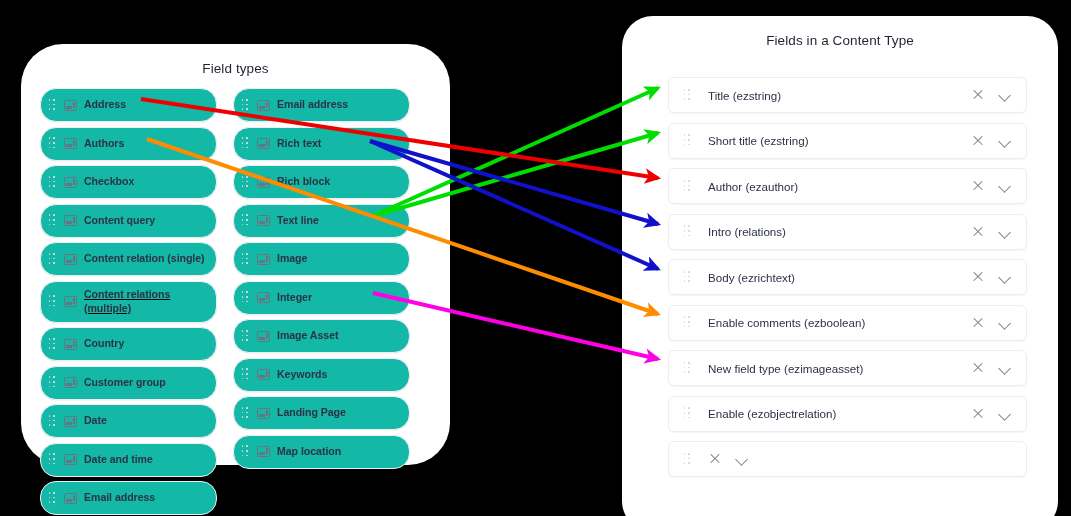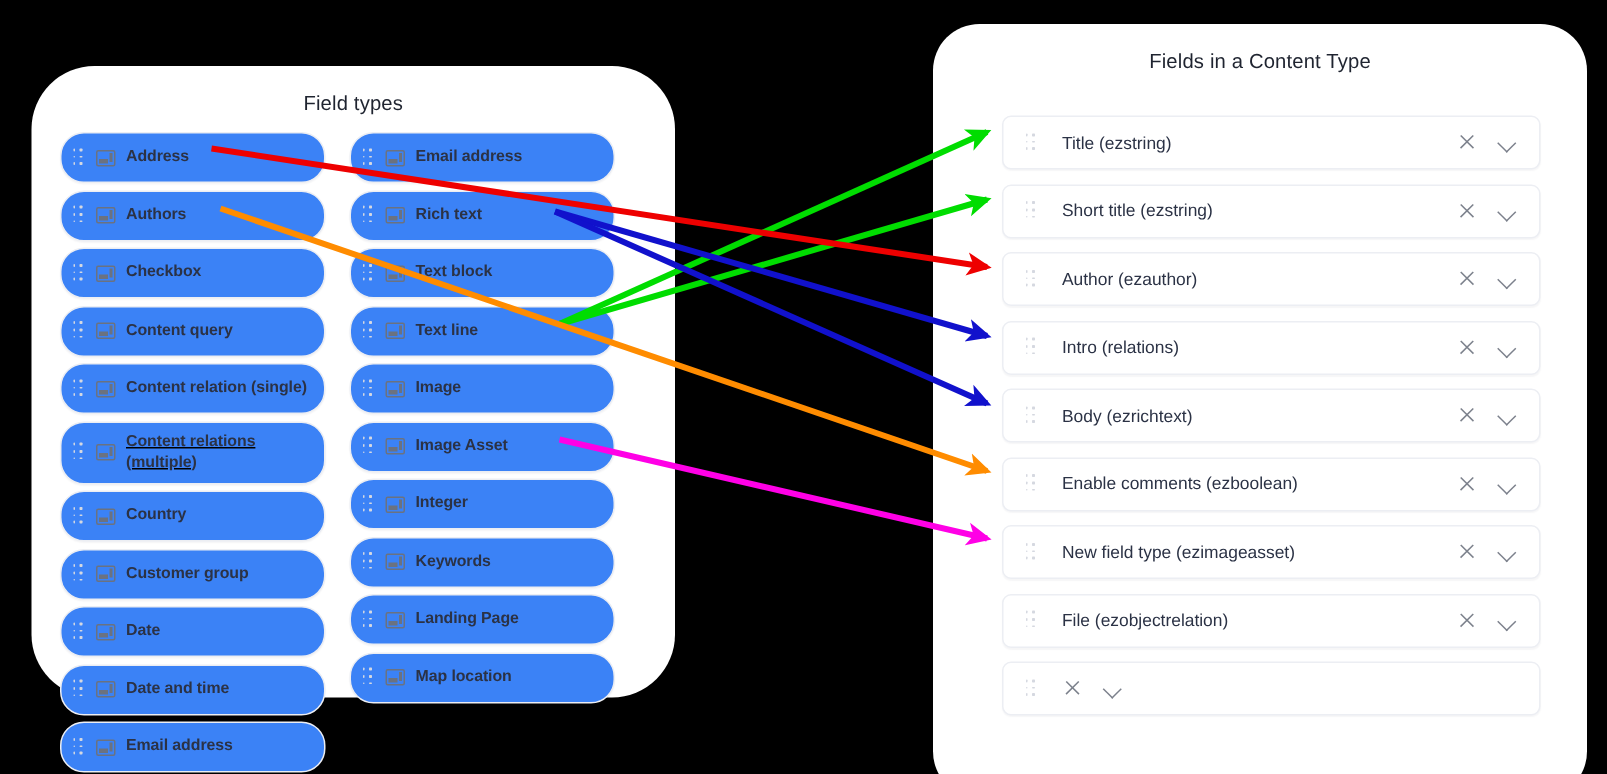--- a/index.html
+++ b/index.html
@@ -44,21 +44,21 @@
     left: 19px;
     width: 392px;
     display: flex;
     gap: 16px;
   }
   .ft-col { width: 177px; display: flex; flex-direction: column; gap: 4.5px; }
 
   .ft-item {
     position: relative;
     min-height: 34px;
-    background: #3b82f6;
+    background: #14b8a6;
     border: 1px solid #eceef3;
     border-radius: 16px;
     box-shadow: 0 1px 1px rgba(22,28,45,.045);
     display: flex;
     align-items: center;
     padding: 4px 4px 4px 7px;
   }
   .ft-item.tall { min-height: 42px; text-decoration: underline; }
 
   .drag-dots {
@@ -386,21 +386,21 @@
               <i></i>
               <i></i>
               <i></i>
               <i></i>
             </span>
             <span class="ft-icon">
               <span class="frame"></span>
               <span class="bar"></span>
               <span class="tick"></span>
             </span>
-            <span class="ft-label">Text block</span>
+            <span class="ft-label">Rich block</span>
           </div>
           <div class="ft-item">
             <span class="drag-dots">
               <i></i>
               <i></i>
               <i></i>
               <i></i>
               <i></i>
               <i></i>
             </span>
@@ -434,37 +434,37 @@
               <i></i>
               <i></i>
               <i></i>
               <i></i>
             </span>
             <span class="ft-icon">
               <span class="frame"></span>
               <span class="bar"></span>
               <span class="tick"></span>
             </span>
+            <span class="ft-label">Integer</span>
+          </div>
+          <div class="ft-item">
+            <span class="drag-dots">
+              <i></i>
+              <i></i>
+              <i></i>
+              <i></i>
+              <i></i>
+              <i></i>
+            </span>
+            <span class="ft-icon">
+              <span class="frame"></span>
+              <span class="bar"></span>
+              <span class="tick"></span>
+            </span>
             <span class="ft-label">Image Asset</span>
-          </div>
-          <div class="ft-item">
-            <span class="drag-dots">
-              <i></i>
-              <i></i>
-              <i></i>
-              <i></i>
-              <i></i>
-              <i></i>
-            </span>
-            <span class="ft-icon">
-              <span class="frame"></span>
-              <span class="bar"></span>
-              <span class="tick"></span>
-            </span>
-            <span class="ft-label">Integer</span>
           </div>
           <div class="ft-item">
             <span class="drag-dots">
               <i></i>
               <i></i>
               <i></i>
               <i></i>
               <i></i>
               <i></i>
             </span>
@@ -621,21 +621,21 @@
         </div>
         <div class="cf-item">
           <span class="drag-dots">
             <i></i>
             <i></i>
             <i></i>
             <i></i>
             <i></i>
             <i></i>
           </span>
-          <span class="cf-label">File (ezobjectrelation)</span>
+          <span class="cf-label">Enable (ezobjectrelation)</span>
           <span class="cf-actions">
             <span class="ico-btn ico-x"></span>
             <span class="ico-btn ico-chev"></span>
           </span>
         </div>
         <div class="cf-item">
           <span class="drag-dots">
             <i></i>
             <i></i>
             <i></i>

